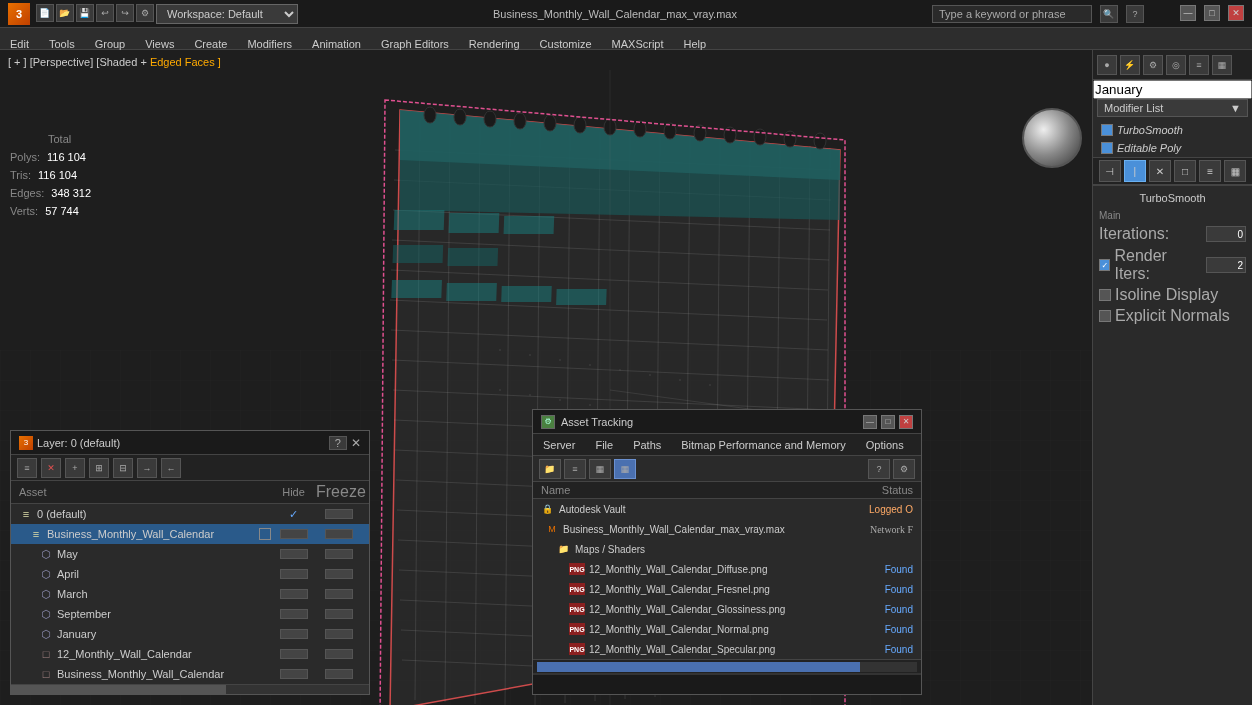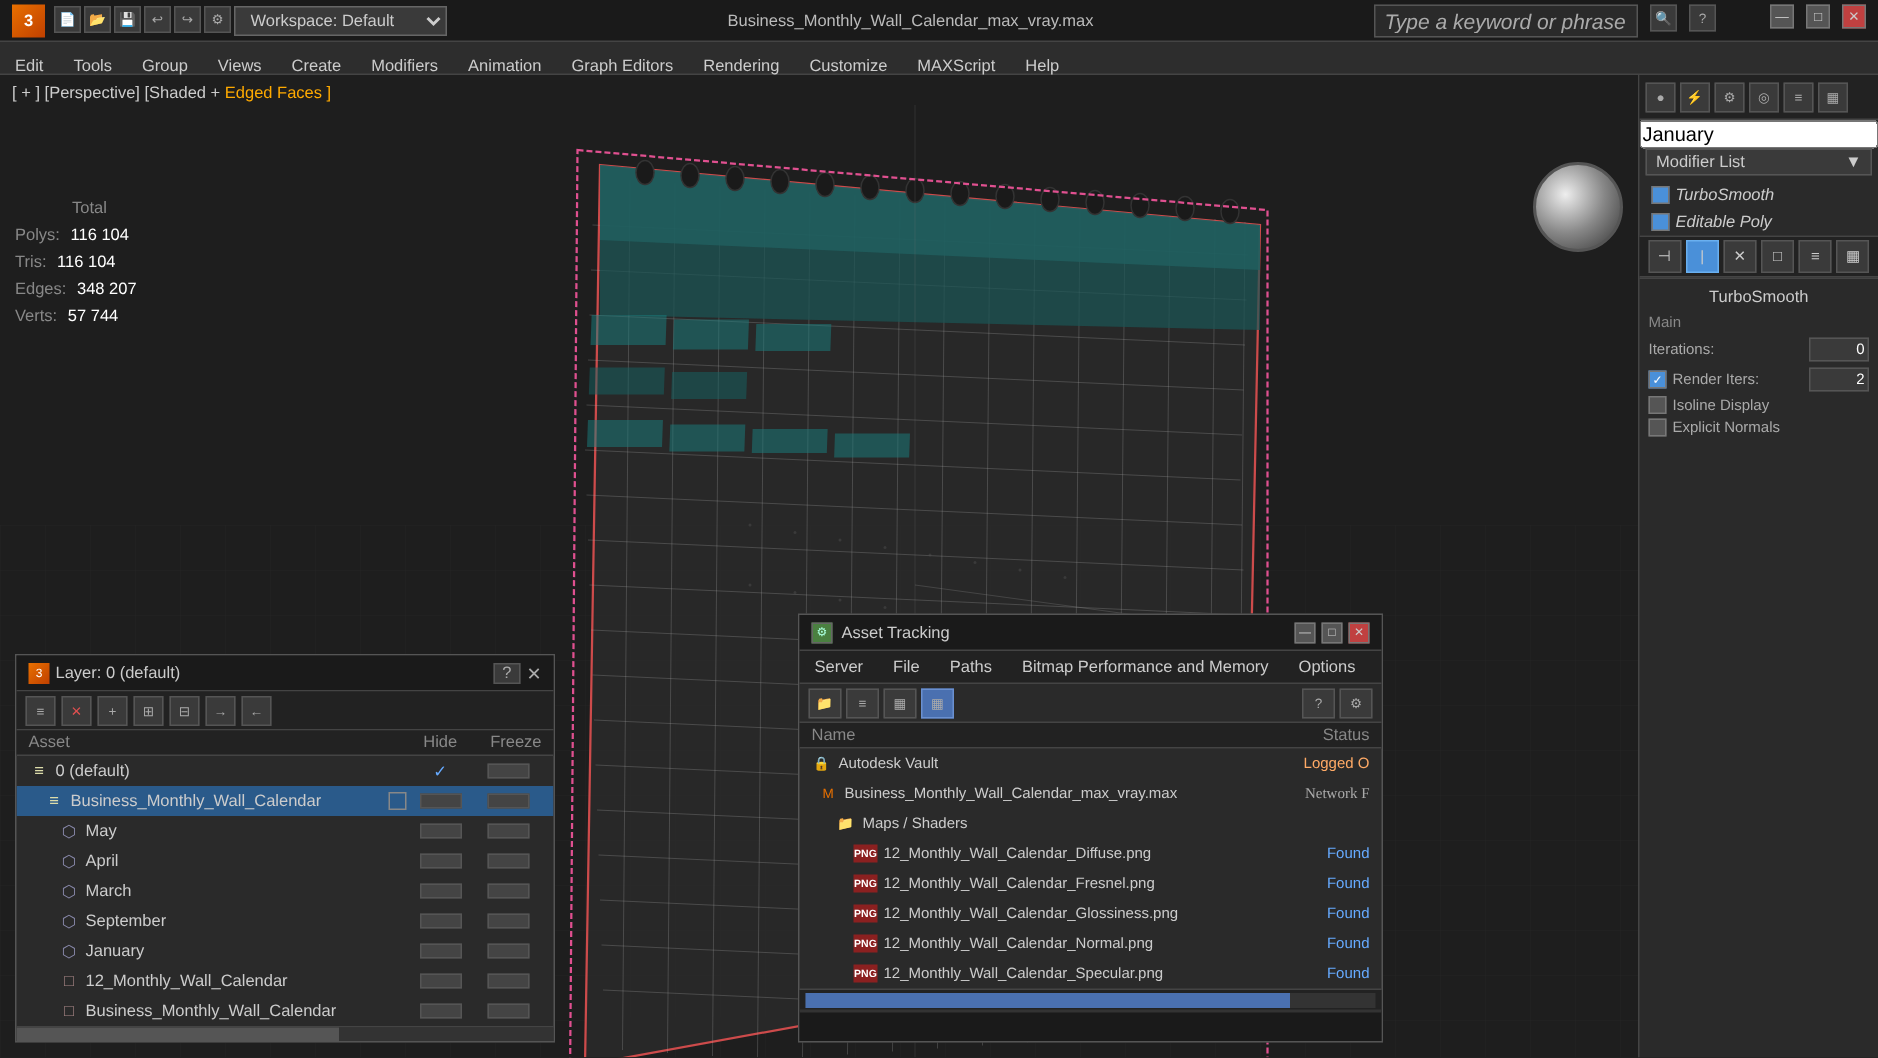--- a/index.html
+++ b/index.html
@@ -42,42 +42,42 @@
     .mod-checkbox { width: 12px; height: 12px; background: #555; border: 1px solid #777; }
     .mod-checkbox.checked { background: #4a90d9; }
     .mod-name { color: #ccc; font-style: italic; }
     #rp-tool-icons { height: 28px; background: #222; display: flex; align-items: center; justify-content: space-around; padding: 0 4px; border-top: 1px solid #444; border-bottom: 1px solid #444; }
     .rp-tool { width: 22px; height: 22px; background: #3a3a3a; border: 1px solid #555; display: flex; align-items: center; justify-content: center; font-size: 10px; color: #ccc; cursor: pointer; }
     .rp-tool.active { background: #4a90d9; border-color: #6ab0f0; }
     #turbosmooth-panel { padding: 6px; border-top: 1px solid #444; }
     .ts-header { text-align: center; color: #ccc; font-size: 11px; margin-bottom: 6px; }
     .ts-section-label { color: #888; font-size: 10px; margin-bottom: 4px; }
     .ts-row { display: flex; align-items: center; justify-content: space-between; margin-bottom: 4px; }
-    .ts-label { color: #aaa; font-size: 10px; }
+    .ts-label { color: #aaa; font-size: 16px; }
     .ts-input { width: 40px; height: 16px; background: #3a3a3a; border: 1px solid #555; color: #fff; font-size: 10px; text-align: right; padding: 0 2px; }
     .ts-check-row { display: flex; align-items: center; gap: 4px; margin-bottom: 3px; }
     .ts-checkbox { width: 12px; height: 12px; background: #555; border: 1px solid #777; display: flex; align-items: center; justify-content: center; font-size: 8px; }
     .ts-checkbox.checked { background: #4a90d9; color: white; }
 
     
     #sphere-preview { width: 60px; height: 60px; margin: 8px auto; background: radial-gradient(circle at 35% 35%, #eee, #888, #333); border-radius: 50%; border: 2px solid #555; }
 
     
     #layers-panel { position: absolute; bottom: 10px; left: 10px; width: 360px; background: #2a2a2a; border: 1px solid #555; z-index: 20; }
     #layers-title-bar { background: #1a1a1a; height: 24px; display: flex; align-items: center; padding: 0 8px; justify-content: space-between; border-bottom: 1px solid #444; }
     .layers-title-left { display: flex; align-items: center; gap: 4px; color: #ccc; font-size: 11px; }
     .layers-icon-orange { width: 14px; height: 14px; background: linear-gradient(135deg, #e87000, #c04000); display: flex; align-items: center; justify-content: center; color: white; font-size: 8px; }
     .layers-close { color: #aaa; cursor: pointer; font-size: 12px; }
     #layers-toolbar { background: #222; height: 26px; display: flex; align-items: center; padding: 0 6px; gap: 4px; border-bottom: 1px solid #444; }
     .lyr-tb-icon { width: 20px; height: 20px; background: #3a3a3a; border: 1px solid #555; display: flex; align-items: center; justify-content: center; font-size: 9px; color: #aaa; cursor: pointer; }
     .lyr-tb-icon.delete { color: #e05050; }
     #layers-header-row { display: flex; align-items: center; padding: 2px 8px; border-bottom: 1px solid #444; background: #222; }
     .lyr-col-name { flex: 1; color: #888; font-size: 11px; }
     .lyr-col-hide { width: 45px; text-align: center; color: #888; font-size: 11px; }
-    .lyr-col-freeze { width: 45px; text-align: right; color: #888; font-size: 11px; }
+    .lyr-col-freeze { width: 45px; text-align: right; color: #888; font-size: 16px; }
     #layers-list { max-height: 200px; overflow-y: auto; }
     .layer-row { display: flex; align-items: center; padding: 2px 8px; min-height: 20px; }
     .layer-row.selected { background: #2a5a8a; }
     .layer-icon { width: 14px; height: 14px; margin-right: 4px; display: inline-flex; align-items: center; justify-content: center; }
     .layer-name-text { flex: 1; color: #ccc; font-size: 11px; cursor: pointer; }
     .layer-col-box { width: 45px; display: flex; justify-content: center; }
     .lyr-dash-block { width: 28px; height: 10px; background: #444; border: 1px solid #555; }
     .lyr-check-mark { color: #6af; font-size: 11px; }
     .lyr-small-box { width: 12px; height: 12px; border: 1px solid #888; background: transparent; }
     #layers-scrollbar { height: 10px; background: #222; border-top: 1px solid #444; position: relative; }
@@ -133,21 +133,21 @@
       <div class="tb-icon">↩</div>
       <div class="tb-icon">↪</div>
       <div class="tb-icon">⚙</div>
       <select class="ws-dropdown">
         <option>Workspace: Default</option>
       </select>
     </div>
   </div>
   <div id="titlebar-center">Business_Monthly_Wall_Calendar_max_vray.max</div>
   <div id="titlebar-right">
-    <input type="text" style="background: rgb(42, 42, 42); border: 1px solid rgb(85, 85, 85); color: rgb(170, 170, 170); padding: 2px 6px; font-size: 14px; width: 176px; font-style: italic;" placeholder="Type a keyword or phrase" value="Type a keyword or phrase">
+    <input type="text" style="background: rgb(42, 42, 42); border: 1px solid rgb(85, 85, 85); color: rgb(170, 170, 170); padding: 2px 6px; font-size: 11px; width: 160px;" placeholder="Type a keyword or phrase" value="Type a keyword or phrase">
     <div class="tb-icon">🔍</div>
     <div class="tb-icon">?</div>
     <div style="width:20px;"></div>
     <div class="titlebar-btn">—</div>
     <div class="titlebar-btn">□</div>
     <div class="titlebar-btn" style="background:#c04040;">✕</div>
   </div>
 </div>
 
 <div id="menubar">
@@ -287,21 +287,21 @@
       <div>
         <span class="stat-label">Polys:</span>
         <span class="stat-value">116 104</span>
       </div>
       <div>
         <span class="stat-label">Tris:</span>
         <span class="stat-value">116 104</span>
       </div>
       <div>
         <span class="stat-label">Edges:</span>
-        <span class="stat-value">348 207</span>
+        <span class="stat-value">348 312</span>
       </div>
       <div>
         <span class="stat-label">Verts:</span>
         <span class="stat-value">57 744</span>
       </div>
     </div>
 
     <div style="position:absolute;top:50px;right:10px;z-index:10;">
       <div id="sphere-preview"></div>
     </div>

